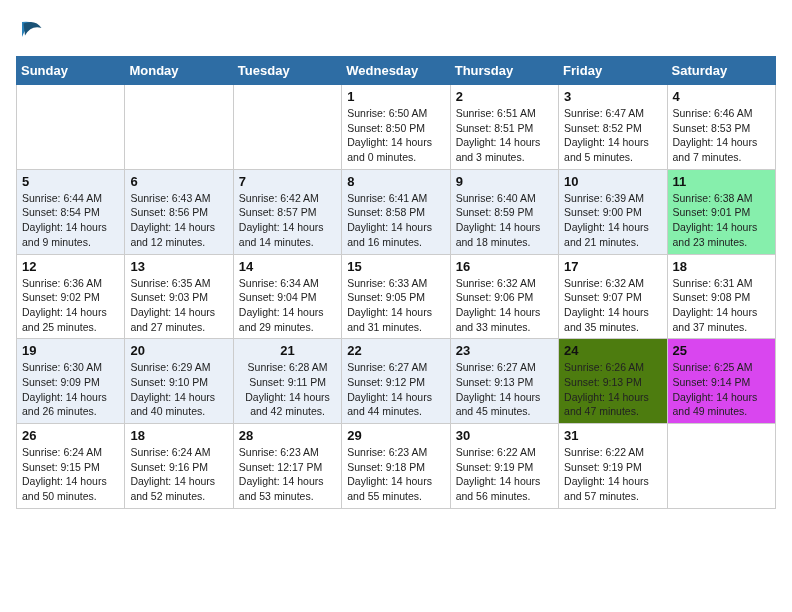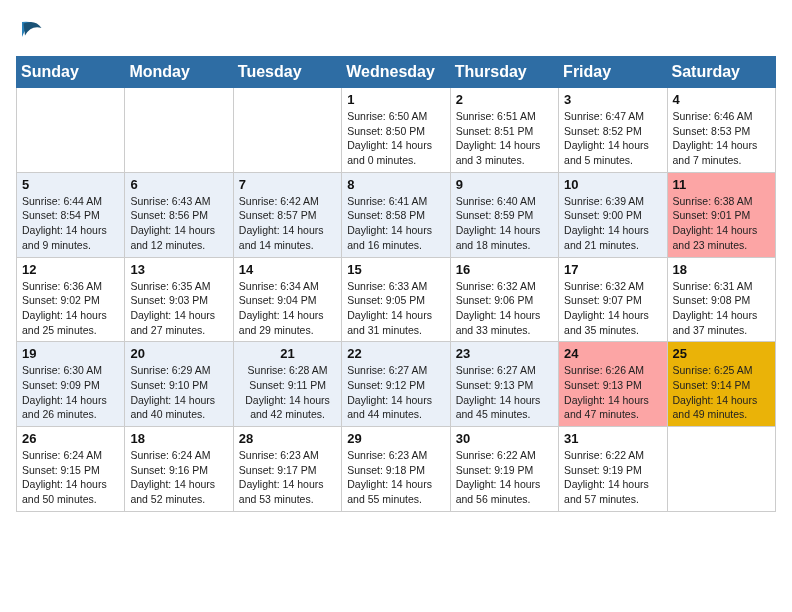--- a/index.html
+++ b/index.html
@@ -40,21 +40,21 @@
     .calendar {
       width: 100%;
       border-collapse: collapse;
       font-size: 11px;
     }
     .calendar thead th {
       background: #2e6da4;
       color: #fff;
       padding: 6px 4px;
       text-align: left;
-      font-size: 16px;
+      font-size: 13px;
       font-weight: bold;
       border: 1px solid #2e6da4;
     }
     .calendar tbody td {
       border: 1px solid #ccc;
       vertical-align: top;
       padding: 4px 5px;
       width: 108px;
       min-height: 80px;
       background: #fff;
@@ -150,21 +150,21 @@
           <div class="day-info"><span>Sunrise: 6:41 AM</span><br><span>Sunset: 8:58 PM</span><br><span>Daylight: 14 hours</span><br><span>and 16 minutes.</span></div>
         </td>
         <td style="background: rgb(234, 240, 248);">
           <div class="day-number">9</div>
           <div class="day-info"><span>Sunrise: 6:40 AM</span><br><span>Sunset: 8:59 PM</span><br><span>Daylight: 14 hours</span><br><span>and 18 minutes.</span></div>
         </td>
         <td style="background: rgb(234, 240, 248); margin-top: 20px;">
           <div class="day-number">10</div>
           <div class="day-info"><span>Sunrise: 6:39 AM</span><br><span>Sunset: 9:00 PM</span><br><span>Daylight: 14 hours</span><br><span>and 21 minutes.</span></div>
         </td>
-        <td style="background: #fca5a5;">
+        <td style="background: #86efac;">
           <div class="day-number">11</div>
           <div class="day-info"><span>Sunrise: 6:38 AM</span><br><span>Sunset: 9:01 PM</span><br><span>Daylight: 14 hours</span><br><span>and 23 minutes.</span></div>
         </td>
       </tr>
       <tr>
         <td>
           <div class="day-number">12</div>
           <div class="day-info"><span>Sunrise: 6:36 AM</span><br><span>Sunset: 9:02 PM</span><br><span>Daylight: 14 hours</span><br><span>and 25 minutes.</span></div>
         </td>
         <td>
@@ -206,41 +206,41 @@
           <div class="day-info"><span>Sunrise: 6:28 AM</span><br><span>Sunset: 9:11 PM</span><br><span>Daylight: 14 hours</span><br><span>and 42 minutes.</span></div>
         </td>
         <td style="background: rgb(234, 240, 248); margin-left: 8px;">
           <div class="day-number">22</div>
           <div class="day-info"><span>Sunrise: 6:27 AM</span><br><span>Sunset: 9:12 PM</span><br><span>Daylight: 14 hours</span><br><span>and 44 minutes.</span></div>
         </td>
         <td style="background: rgb(234, 240, 248);">
           <div class="day-number">23</div>
           <div class="day-info"><span>Sunrise: 6:27 AM</span><br><span>Sunset: 9:13 PM</span><br><span>Daylight: 14 hours</span><br><span>and 45 minutes.</span></div>
         </td>
-        <td style="background: #fca5a5;">
+        <td style="background: #4d7c0f;">
           <div class="day-number">24</div>
           <div class="day-info"><span>Sunrise: 6:26 AM</span><br><span>Sunset: 9:13 PM</span><br><span>Daylight: 14 hours</span><br><span>and 47 minutes.</span></div>
         </td>
-        <td style="background: #eab308;">
+        <td style="background: #d946ef;">
           <div class="day-number">25</div>
           <div class="day-info"><span>Sunrise: 6:25 AM</span><br><span>Sunset: 9:14 PM</span><br><span>Daylight: 14 hours</span><br><span>and 49 minutes.</span></div>
         </td>
       </tr>
       <tr>
         <td>
           <div class="day-number">26</div>
           <div class="day-info"><span>Sunrise: 6:24 AM</span><br><span>Sunset: 9:15 PM</span><br><span>Daylight: 14 hours</span><br><span>and 50 minutes.</span></div>
         </td>
         <td>
           <div class="day-number">18</div>
           <div class="day-info"><span>Sunrise: 6:24 AM</span><br><span>Sunset: 9:16 PM</span><br><span>Daylight: 14 hours</span><br><span>and 52 minutes.</span></div>
         </td>
         <td>
           <div class="day-number">28</div>
-          <div class="day-info"><span>Sunrise: 6:23 AM</span><br><span>Sunset: 9:17 PM</span><br><span>Daylight: 14 hours</span><br><span>and 53 minutes.</span></div>
+          <div class="day-info"><span>Sunrise: 6:23 AM</span><br><span>Sunset: 12:17 PM</span><br><span>Daylight: 14 hours</span><br><span>and 53 minutes.</span></div>
         </td>
         <td>
           <div class="day-number">29</div>
           <div class="day-info"><span>Sunrise: 6:23 AM</span><br><span>Sunset: 9:18 PM</span><br><span>Daylight: 14 hours</span><br><span>and 55 minutes.</span></div>
         </td>
         <td>
           <div class="day-number">30</div>
           <div class="day-info"><span>Sunrise: 6:22 AM</span><br><span>Sunset: 9:19 PM</span><br><span>Daylight: 14 hours</span><br><span>and 56 minutes.</span></div>
         </td>
         <td>

